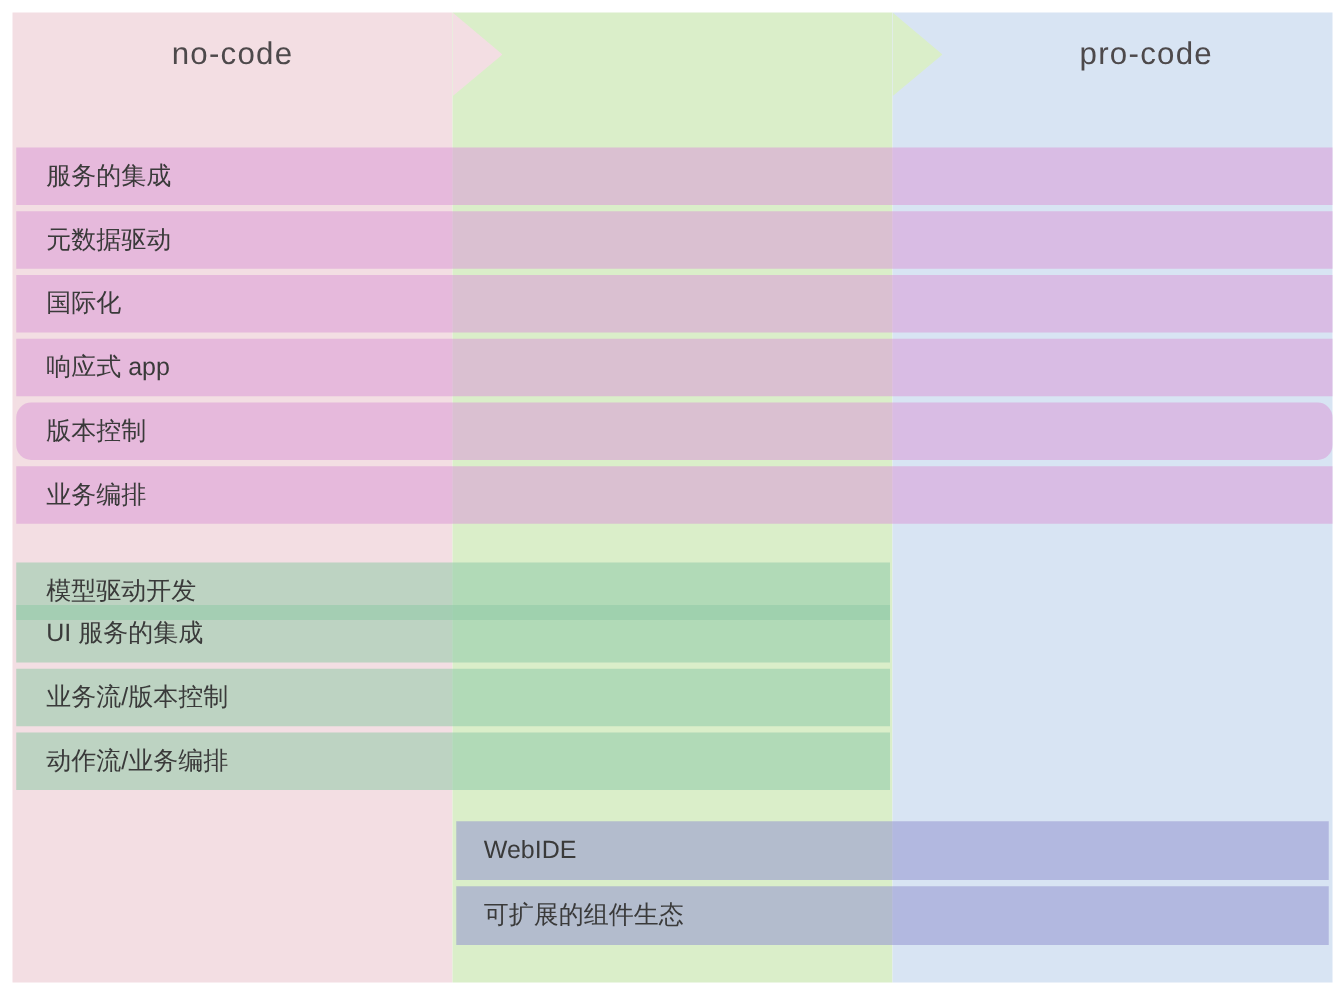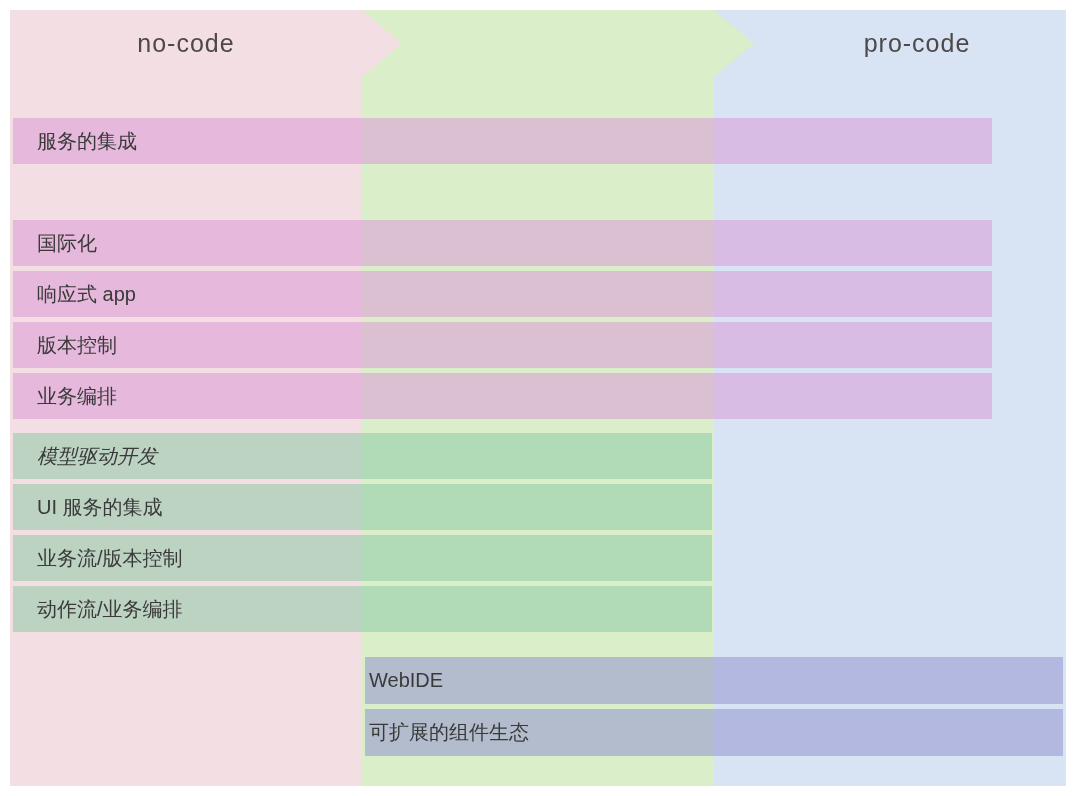--- a/index.html
+++ b/index.html
@@ -54,44 +54,45 @@
   .bar {
     position: absolute;
     height: 46px;
     line-height: 46px;
     padding-left: 24px;
     box-sizing: border-box;
     font-size: 20px;
     color: var(--text-row, #3a3a3a);
     white-space: nowrap;
   }
-  .g1 { left: 13px;  width: 979px; background: var(--ov-full,  rgba(219,154,215,0.55)); }
+  .g1 { left: 13px;  width: 1053px; background: var(--ov-full,  rgba(219,154,215,0.55)); }
   .g2 { left: 13px;  width: 699px;  background: var(--ov-left,  rgba(144,202,167,0.55)); }
-  .g3 { left: 365px; width: 698px;  background: var(--ov-right, rgba(148,148,207,0.55)); padding-left: 4px; height: 47px; line-height: 47px; }
+  .g3 { left: 365px; width: 698px;  background: var(--ov-right, rgba(148,148,207,0.55)); padding-left: 22px; height: 47px; line-height: 47px; }
   .g1.r0 { top: 118px; } .g1.r1 { top: 169px; } .g1.r2 { top: 220px; }
-  .g1.r3 { top: 271px; } .g1.r4 { top: 322px; } .g1.r5 { top: 373px; }
-  .g2.r0 { top: 433px; font-style: italic; } .g2.r1 { top: 484px; } .g2.r2 { top: 535px; } .g2.r3 { top: 586px; }
+  .g1.r3 { top: 271px; } .g1.r4 { top: 322px; border-radius: 12px; } .g1.r5 { top: 373px; }
+  .g2.r0 { top: 450px; } .g2.r1 { top: 484px; } .g2.r2 { top: 535px; } .g2.r3 { top: 586px; }
   .g3.r0 { top: 657px; } .g3.r1 { top: 709px; }
 </style>
 </head>
 <body>
 
 <div class="stage">
 
   <div class="col col-nocode"></div>
   <div class="col col-lowcode"></div>
   <div class="col col-procode"></div>
 
   <div class="arrow arrow-1"></div>
   <div class="arrow arrow-2"></div>
 
   <div class="hdr hdr-0">no-code</div>
   <div class="hdr hdr-2">pro-code</div>
 
   <div class="bar g1 r0">服务的集成</div>
+  <div class="bar g1 r1">元数据驱动</div>
   <div class="bar g1 r2">国际化</div>
   <div class="bar g1 r3">响应式 app</div>
   <div class="bar g1 r4">版本控制</div>
   <div class="bar g1 r5">业务编排</div>
 
   <div class="bar g2 r0">模型驱动开发</div>
   <div class="bar g2 r1">UI 服务的集成</div>
   <div class="bar g2 r2">业务流/版本控制</div>
   <div class="bar g2 r3">动作流/业务编排</div>
 

